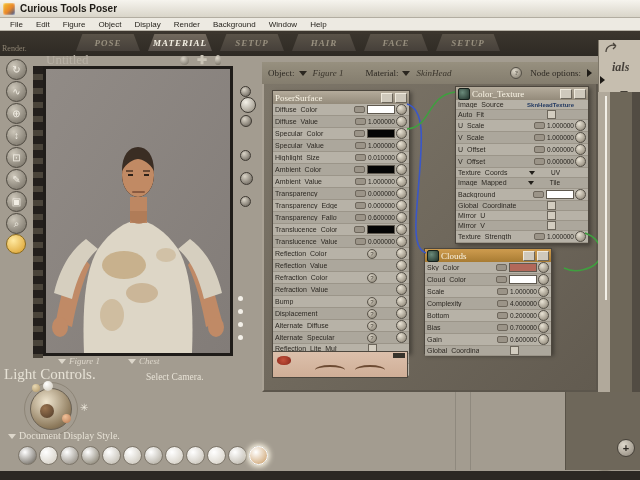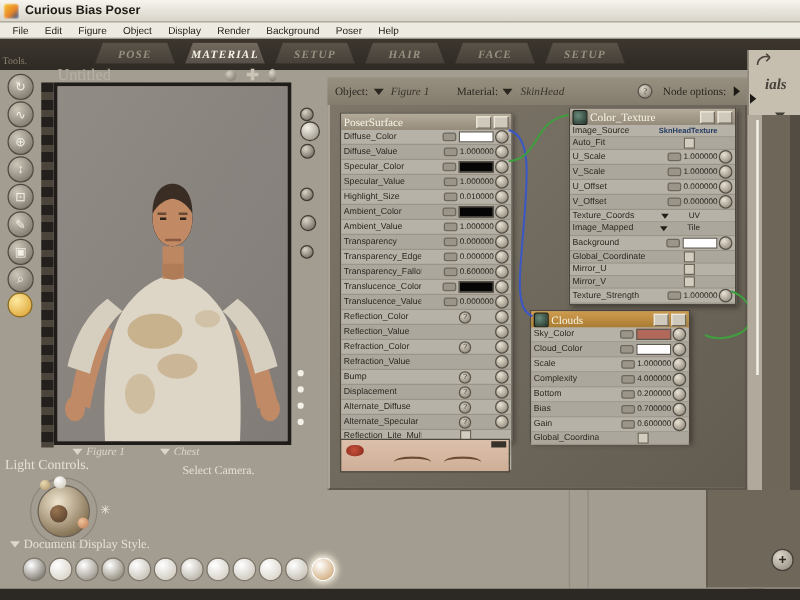--- a/index.html
+++ b/index.html
@@ -157,47 +157,47 @@
   .notch{left:593px;top:470px;width:24px;height:10px;border-radius:12px 12px 0 0;background:#8f887a;}
   .crease{position:absolute;top:392px;height:78px;width:1px;background:rgba(0,0,0,.12);}
 </style>
 </head>
 <body>
 
 <div class="stage">
 
   <div class="abs titlebar">
     <div class="applogo"></div>
-    <div class="apptitle">Curious Bias Poser</div>
+    <div class="apptitle">Curious Tools Poser</div>
   </div>
 
   <div class="abs menubar">
 
   <div class="menu-item">File</div>
       <div class="menu-item">Edit</div>
       <div class="menu-item">Figure</div>
       <div class="menu-item">Object</div>
       <div class="menu-item">Display</div>
       <div class="menu-item">Render</div>
       <div class="menu-item">Background</div>
-      <div class="menu-item">Poser</div>
+      <div class="menu-item">Window</div>
       <div class="menu-item">Help</div>
     </div>
 
   <div class="abs tabstrip"></div>
   <div class="abs" style="left:0;top:31px;width:640px;height:25px;">
 
   <div class="roomtab" style="left: 76px;">POSE</div>
       <div class="roomtab active" style="left: 148px;">MATERIAL</div>
       <div class="roomtab" style="left: 220px;">SETUP</div>
       <div class="roomtab" style="left: 292px;">HAIR</div>
       <div class="roomtab" style="left: 364px;">FACE</div>
       <div class="roomtab" style="left: 436px;">SETUP</div>
     </div>
-  <div class="abs tools-label">Tools.</div>
+  <div class="abs tools-label">Render.</div>
 
   <div>
 
   <div class="tool-btn" style="top: 59px;">
       <span>↻</span>
     </div>
       <div class="tool-btn" style="top: 81px;">
       <span>∿</span>
     </div>
       <div class="tool-btn" style="top: 103px;">
@@ -280,21 +280,21 @@
     <div class="wdot" style="top:309px"></div>
     <div class="wdot" style="top:322px"></div>
     <div class="wdot" style="top:335px"></div>
   </div>
 
   <div class="abs actor-menus">
     <span><span class="tri-down light"></span><span>Figure 1</span></span>
     <span><span class="tri-down light"></span><span>Chest</span></span>
   </div>
 
-  <div class="abs lbl-serif" style="left:4px;top:366px;font-size:11px">Light Controls.</div>
+  <div class="abs lbl-serif" style="left:4px;top:366px;font-size:15px">Light Controls.</div>
   <div class="abs lbl-serif" style="left:146px;top:372px;font-size:9.5px">Select Camera.</div>
 
   <div class="abs lc-ring"></div>
   <div class="abs lc-ball"></div>
   <div class="abs lc-orb" style="left:32px;top:384px;width:8px;height:8px;background:radial-gradient(circle at 35% 30%,#e8d9b4,#b09464)"></div>
   <div class="abs lc-orb" style="left:43px;top:381px;width:10px;height:10px;background:radial-gradient(circle at 35% 30%,#ffffff,#c9c2b2)"></div>
   <div class="abs lc-orb" style="left:40px;top:404px;width:14px;height:14px;background:radial-gradient(circle at 35% 30%,#9a7450,#4e3a28)"></div>
   <div class="abs lc-orb" style="left:62px;top:414px;width:9px;height:9px;background:radial-gradient(circle at 35% 30%,#f0c29a,#b87850)"></div>
   <div class="abs sparkle">✳</div>
 

